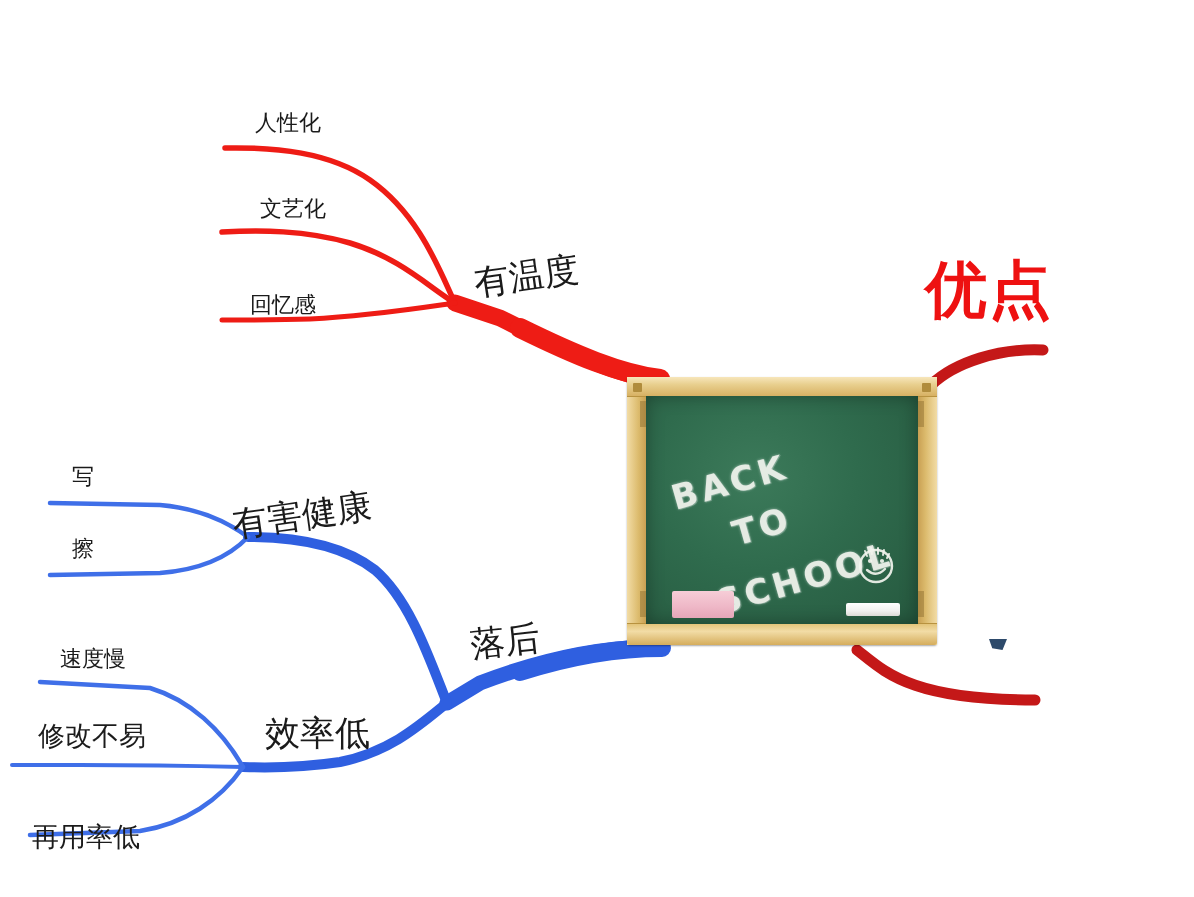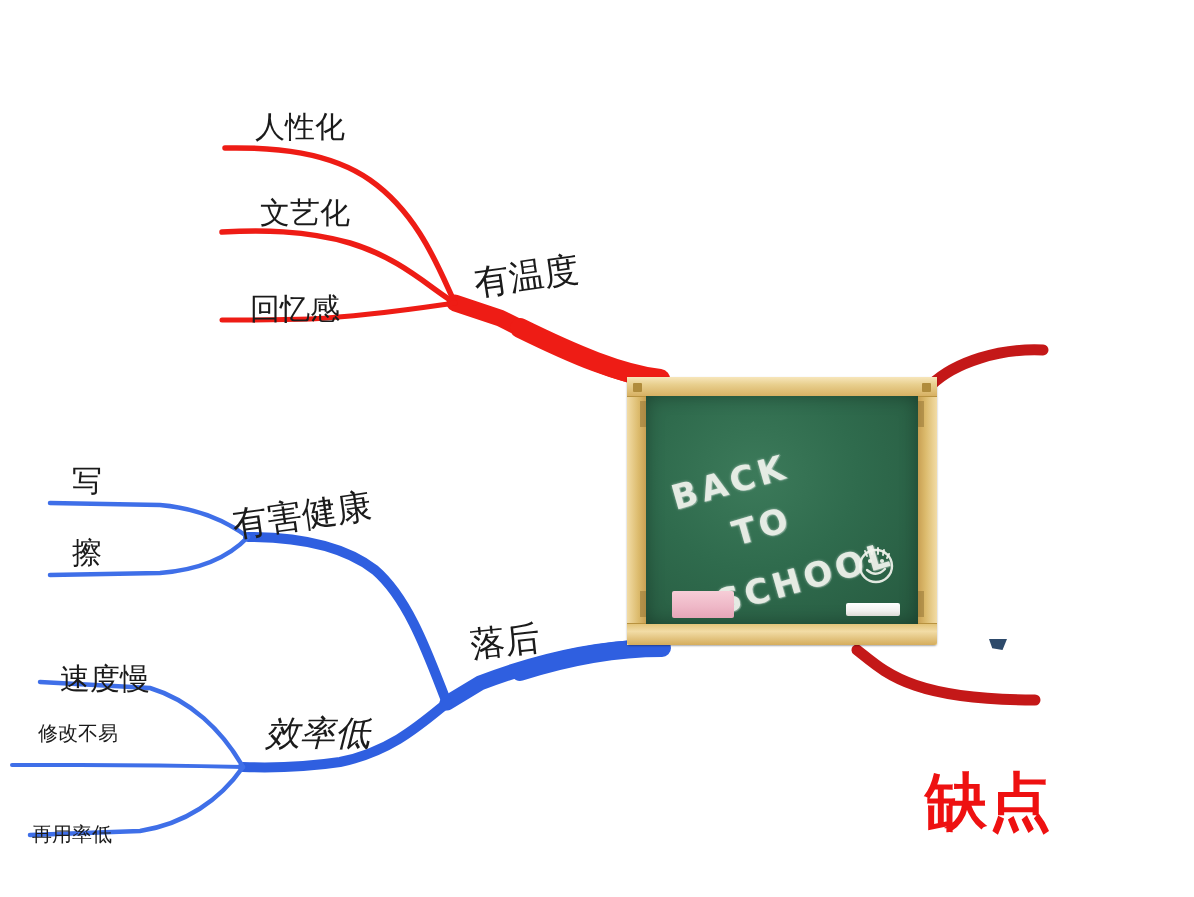--- a/index.html
+++ b/index.html
@@ -28,24 +28,24 @@
   
   .node-label {
     position: absolute;
     white-space: nowrap;
     color: #1b1b1b;
     font-family: "Liberation Serif", "DejaVu Serif", serif;
     line-height: 1;
     user-select: none;
   }
   .leaf {
-    font-size: 30px;
+    font-size: 22px;
   }
   .leaf-small {
-    font-size: 20px;
+    font-size: 27px;
   }
   .branch-main {
     font-size: 35px;
   }
   .side-title {
     position: absolute;
     color: #ee1111;
     font-weight: bold;
     font-size: 62px;
     font-family: "Liberation Sans", "DejaVu Sans", sans-serif;
@@ -256,22 +256,22 @@
 
   <div class="node-label leaf" style="left:255px; top:112px;">人性化</div>
   <div class="node-label leaf" style="left:260px; top:198px;">文艺化</div>
   <div class="node-label leaf" style="left:250px; top:294px;">回忆感</div>
   <div class="node-label branch-main" style="left:474px; top:259px; transform:rotate(-8deg);">有温度</div>
 
   <div class="node-label leaf" style="left:72px; top:466px;">写</div>
   <div class="node-label leaf" style="left:72px; top:538px;">擦</div>
   <div class="node-label branch-main" style="left:232px; top:498px; transform:rotate(-8deg);">有害健康</div>
 
-  <div class="node-label leaf" style="left:60px; top:664px;">速度慢</div>
+  <div class="node-label leaf" style="left:60px; top:648px;">速度慢</div>
   <div class="node-label leaf-small" style="left:38px; top:723px;">修改不易</div>
   <div class="node-label leaf-small" style="left:32px; top:824px;text-align:center;">再用率低</div>
-  <div class="node-label branch-main" style="left:265px; top:716px;font-style:italic;">效率低</div>
+  <div class="node-label branch-main" style="left:265px; top:716px;">效率低</div>
 
   <div class="node-label branch-main" style="left:470px; top:624px; transform:rotate(-6deg);">落后</div>
 
-  <div class="side-title" style="left:925px; top:760px;">缺点</div>
+  <div class="side-title" style="left:925px; top:248px;">优点</div>
 
 </div>
 
 </body></html>

